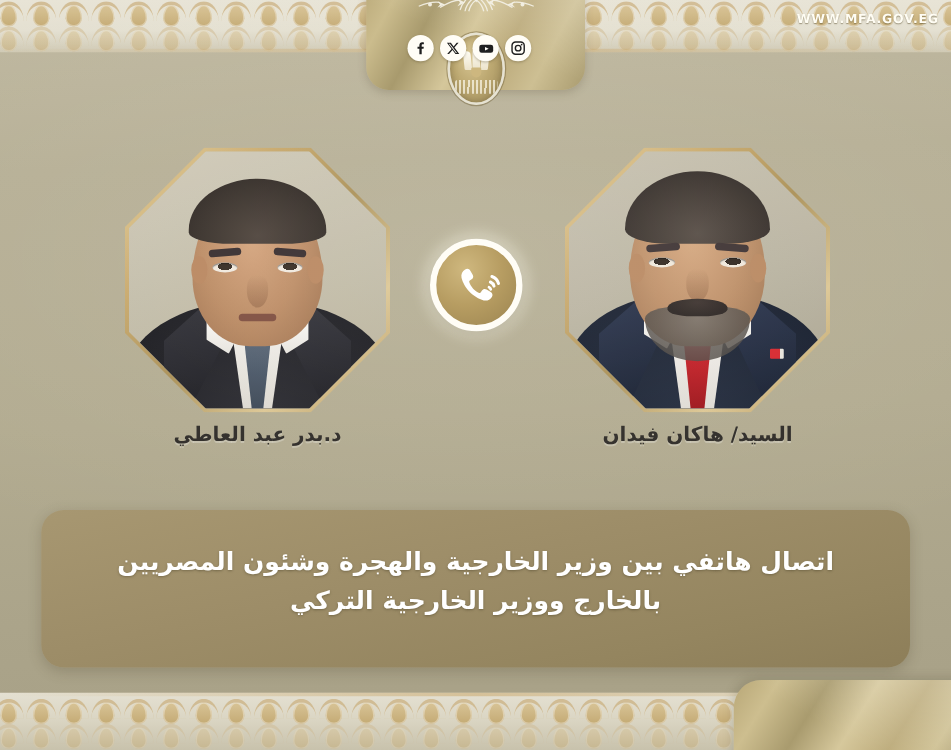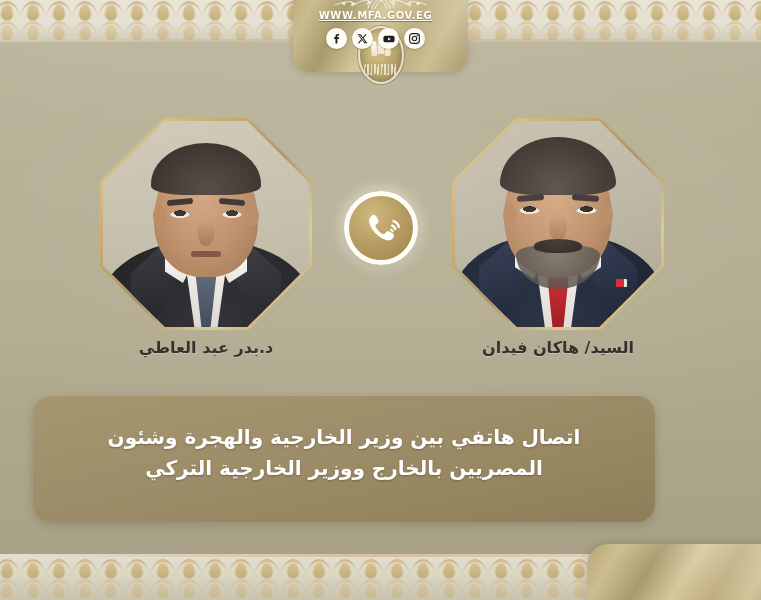--- a/index.html
+++ b/index.html
@@ -394,22 +394,22 @@
     border: 5px solid #fffdf6;
     box-shadow: 0 0 12px 4px rgba(255,253,240,.45), 0 2px 6px rgba(80,70,45,.25);
     z-index: 8;
   }
   #call-badge svg { position:absolute; left:17px; top:17px; }
 
   
   #caption-panel {
     position: absolute;
     left: 33px;
-    top: 396px;
-    width: 622px;
+    top: 408px;
+    width: 695px;
     height: 126px;
     border-radius: 18px;
     background: linear-gradient(168deg, #a79771 0%, #9d8d68 42%, #94855f 78%, #8d7e59 100%);
     box-shadow: 0 3px 10px rgba(70,60,38,.22);
     z-index: 5;
   }
   #caption-ornament {
     position: absolute;
     left: 50%;
     top: -12px;
@@ -451,29 +451,28 @@
   #footer-plaque::after {
     content:"";
     position:absolute; inset:0;
     border-radius: 22px 0 0 0;
     background: linear-gradient(210deg, rgba(255,255,255,.22), rgba(255,255,255,0) 58%);
   }
   #site-url {
     position: absolute;
     left: 0; right: 10px;
     top: 10px;
-    text-align: center;
+    text-align: right;
     font-family: "DejaVu Sans", sans-serif;
     font-size: 10px;
     font-weight: 700;
     letter-spacing: .6px;
     color: #fffdf4;
     text-shadow: 0 1px 1px rgba(90,78,45,.55);
     z-index: 10;
-    text-decoration: underline;
   }
   #social-row {
     position: absolute;
     left: 0; right: 10px;
     top: 28px;
     display: flex;
     justify-content: center;
     gap: 5px;
     z-index: 10;
   }

